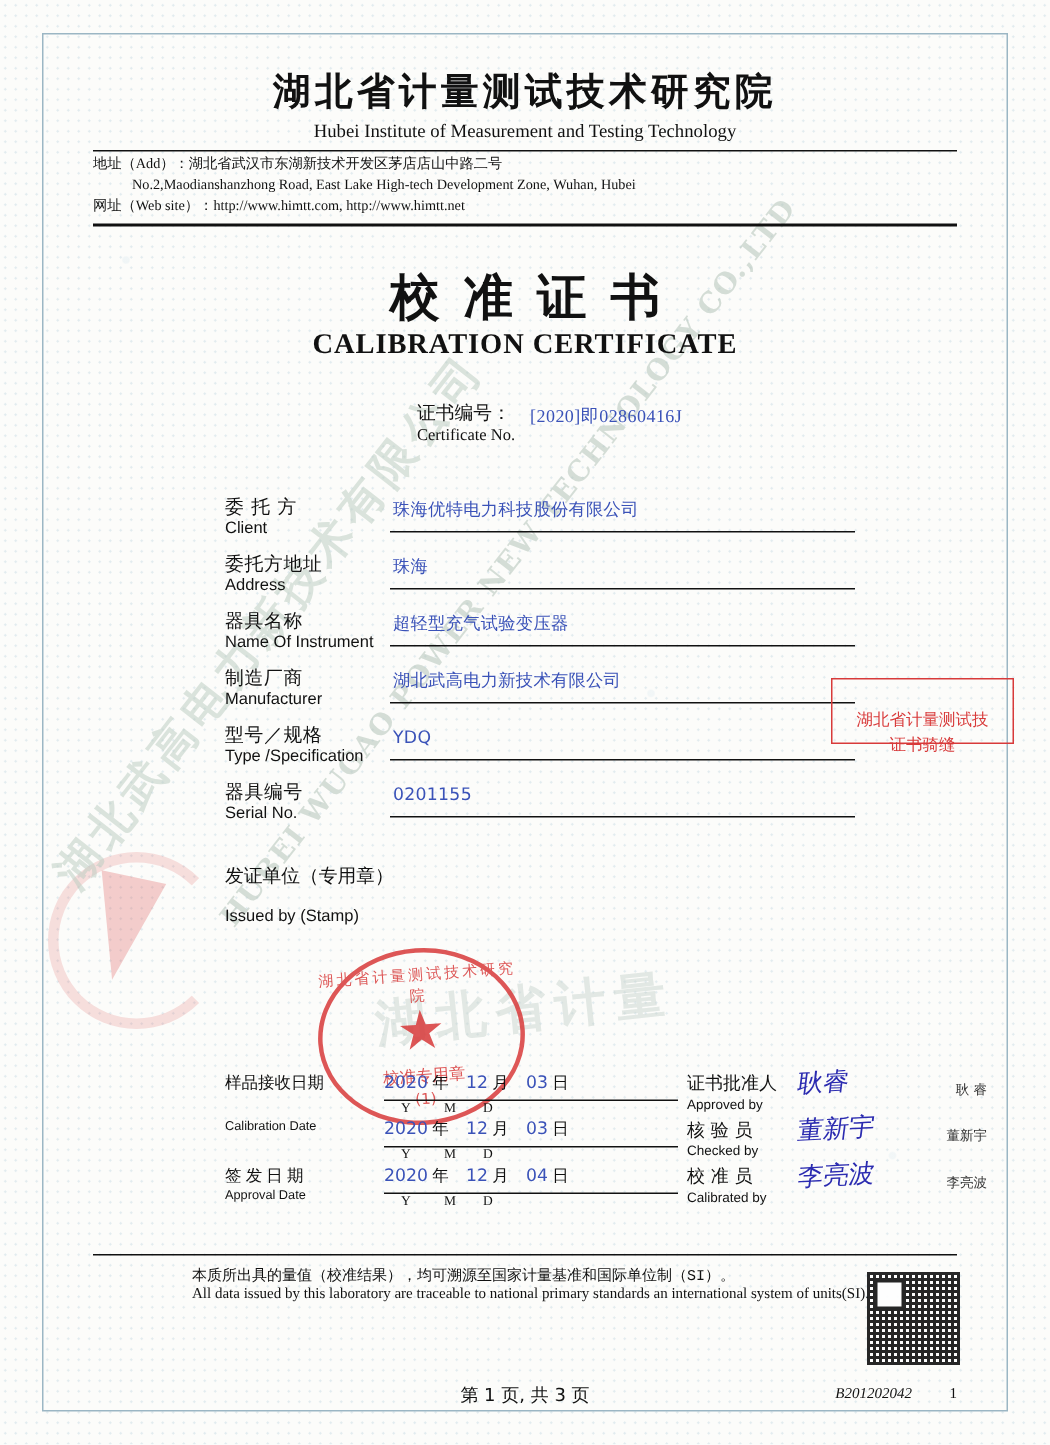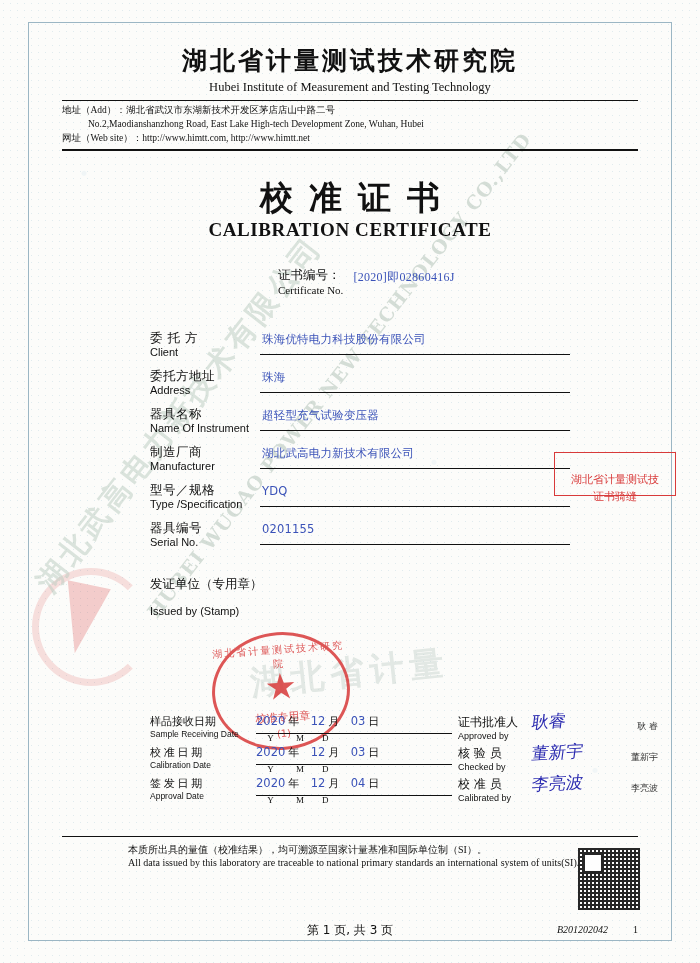--- a/index.html
+++ b/index.html
@@ -163,21 +163,21 @@
     font-family:"DejaVu Serif",serif;font-size:17px;color:#2b2bb0;
     transform:skewX(-10deg) rotate(-3deg);
   }
   .sigrow .printed{
     position:absolute;right:0;top:6px;font-size:9px;color:#333;
     font-family:"DejaVu Sans",sans-serif;
   }
 
   
   .foot-rule{position:absolute;left:62px;right:62px;top:836px;border-top:1px solid #111;}
-  .foot-cn{position:absolute;left:128px;top:843px;font-size:10px;color:#111;font-family:Liberation Serif, serif;}
+  .foot-cn{position:absolute;left:128px;top:843px;font-size:10px;color:#111;font-family:Liberation Mono, monospace;}
   .foot-en{position:absolute;left:128px;top:857px;font-size:10px;color:#111;}
   .qr{
     position:absolute;right:60px;top:848px;width:62px;height:62px;
     background:
       repeating-linear-gradient(90deg,#111 0 2px,transparent 2px 4px),
       repeating-linear-gradient(0deg,#111 0 2px,transparent 2px 4px);
     background-color:#fff;opacity:.9;
   }
   .qr:after{
     content:"";position:absolute;left:4px;top:4px;width:16px;height:16px;
@@ -324,40 +324,38 @@
   <div class="stamp">
     <div class="stamp-arc">湖北省计量测试技术研究院</div>
     <div class="stamp-star-glyph">★</div>
     <div class="stamp-bottom">校准专用章</div>
     <div class="stamp-num">(1)</div>
   </div>
 
   <div class="dates">
     <div class="drow">
       <div class="cn">样品接收日期</div>
-      <div class="en">Sample Receiving Date</div>
       <div class="ymd">
         <span class="num">2020</span>
         <span class="unit">年</span>
         &nbsp;&nbsp;
         <span class="num">12</span>
         <span class="unit">月</span>
         &nbsp;&nbsp;
         <span class="num">03</span>
         <span class="unit">日</span>
       </div>
       <div class="ymd-line"></div>
       <div class="ymd" style="top:19px;font-size:9px;">
         &nbsp;&nbsp;&nbsp;&nbsp;&nbsp;<span>Y</span>
         &nbsp;&nbsp;&nbsp;&nbsp;&nbsp;&nbsp;&nbsp;&nbsp;&nbsp;<span>M</span>
         &nbsp;&nbsp;&nbsp;&nbsp;&nbsp;&nbsp;&nbsp;<span>D</span>
       </div>
     </div>
     <div class="drow">
-      <div class="cn">校 准 日 期</div>
       <div class="en">Calibration Date</div>
       <div class="ymd">
         <span class="num">2020</span>
         <span class="unit">年</span>
         &nbsp;&nbsp;
         <span class="num">12</span>
         <span class="unit">月</span>
         &nbsp;&nbsp;
         <span class="num">03</span>
         <span class="unit">日</span>

